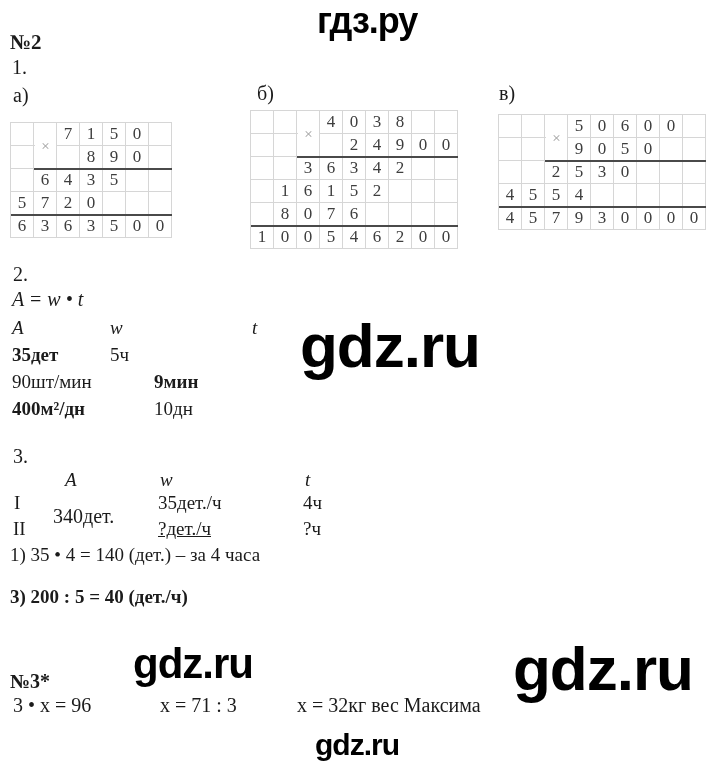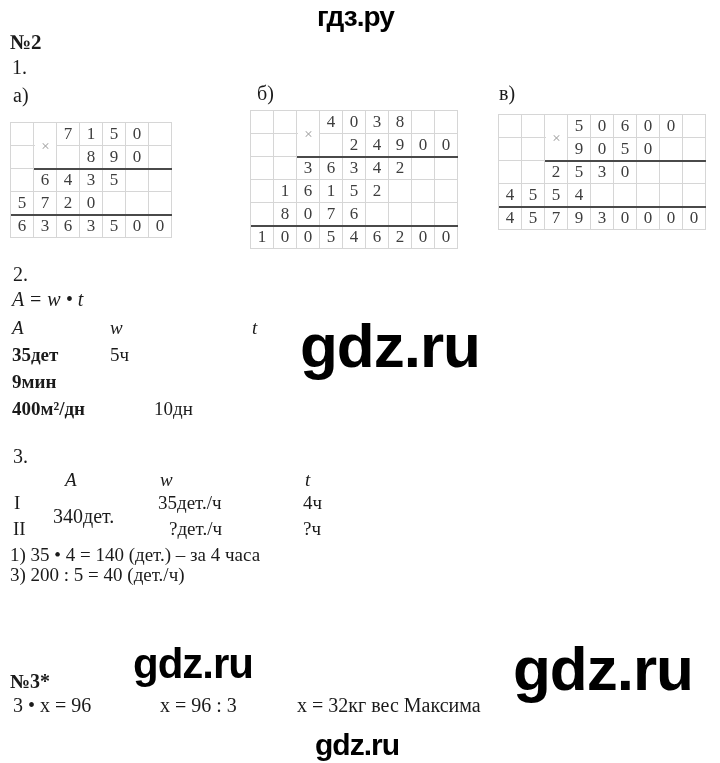--- a/index.html
+++ b/index.html
@@ -25,21 +25,21 @@
   
   .s2row{display:flex;line-height:27px;font-size:19px;}
   .c1{width:98px;}
   .c2{width:142px;}
 </style>
 </head>
 <body>
 
 <div id="page">
 
-  <div class="abs wm" style="left:317px;top:3px;font-size:28px;">гдз.ру</div>
+  <div class="abs wm" style="left:317px;top:3px;font-size:36px;">гдз.ру</div>
 
   <div class="abs bold t21" style="left:10px;top:30px;">№2</div>
   <div class="abs t20" style="left:12px;top:55px;">1.</div>
 
   <div class="abs t20" style="left:13px;top:83px;">а)</div>
   <div class="abs t20" style="left:257px;top:81px;">б)</div>
   <div class="abs t20" style="left:499px;top:81px;">в)</div>
 
   <div class="grid" style="left: 10px; top: 122px; width: 161px; height: 115px;">
       <div class="gcell" style="left: 0px; top: 0px;"></div>
@@ -198,48 +198,49 @@
     <div class="s2row">
       <span class="c1 it">A</span>
       <span class="c2 it">w</span>
       <span class="it">t</span>
     </div>
     <div class="s2row">
       <span class="c1 bold">35дет</span>
       <span>5ч</span>
     </div>
     <div class="s2row">
+      <span class="c2">90шт/мин</span>
       <span class="bold">9мин</span>
     </div>
     <div class="s2row">
       <span class="c2 bold">400м²/дн</span>
       <span>10дн</span>
     </div>
   </div>
 
   <div class="abs t20" style="left:13px;top:444px;">3.</div>
 
   <div class="abs t19 it" style="left:65px;top:469px;">A</div>
   <div class="abs t19 it" style="left:160px;top:469px;">w</div>
   <div class="abs t19 it" style="left:305px;top:469px;">t</div>
 
   <div class="abs t19" style="left:14px;top:492px;">I</div>
   <div class="abs t19" style="left:13px;top:518px;">II</div>
   <div class="abs t20" style="left:53px;top:504px;">340дет.</div>
   <div class="abs t19" style="left:158px;top:492px;">35дет./ч</div>
-  <div class="abs t19" style="left:169px;top:518px;">?дет./ч</div>
+  <div class="abs t19" style="left:158px;top:518px;text-decoration:underline;">?дет./ч</div>
   <div class="abs t19" style="left:303px;top:492px;">4ч</div>
   <div class="abs t19" style="left:303px;top:518px;">?ч</div>
 
   <div class="abs t19" style="left:10px;top:544px;">1) 35 • 4 = 140 (дет.) – за 4 часа</div>
-  <div class="abs t19" style="left:10px;top:564px;">3) 200 : 5 = 40 (дет./ч)</div>
+  <div class="abs t19" style="left:10px;top:586px;font-weight:bold;">3) 200 : 5 = 40 (дет./ч)</div>
 
   <div class="abs bold t20" style="left:10px;top:669px;">№3*</div>
   <div class="abs t20" style="left:13px;top:693px;">3 • x = 96</div>
-  <div class="abs t20" style="left:160px;top:693px;">x = 96 : 3</div>
+  <div class="abs t20" style="left:160px;top:693px;">x = 71 : 3</div>
   <div class="abs t20" style="left:297px;top:693px;">x = 32кг вес Максима</div>
 
   <div class="abs wm" style="left:300px;top:315px;font-size:62px;">gdz.ru</div>
   <div class="abs wm" style="left:133px;top:643px;font-size:42px;">gdz.ru</div>
   <div class="abs wm" style="left:513px;top:638px;font-size:62px;">gdz.ru</div>
   <div class="abs wm" style="left:315px;top:730px;font-size:30px;">gdz.ru</div>
 
 </div>
 
 </body></html>

